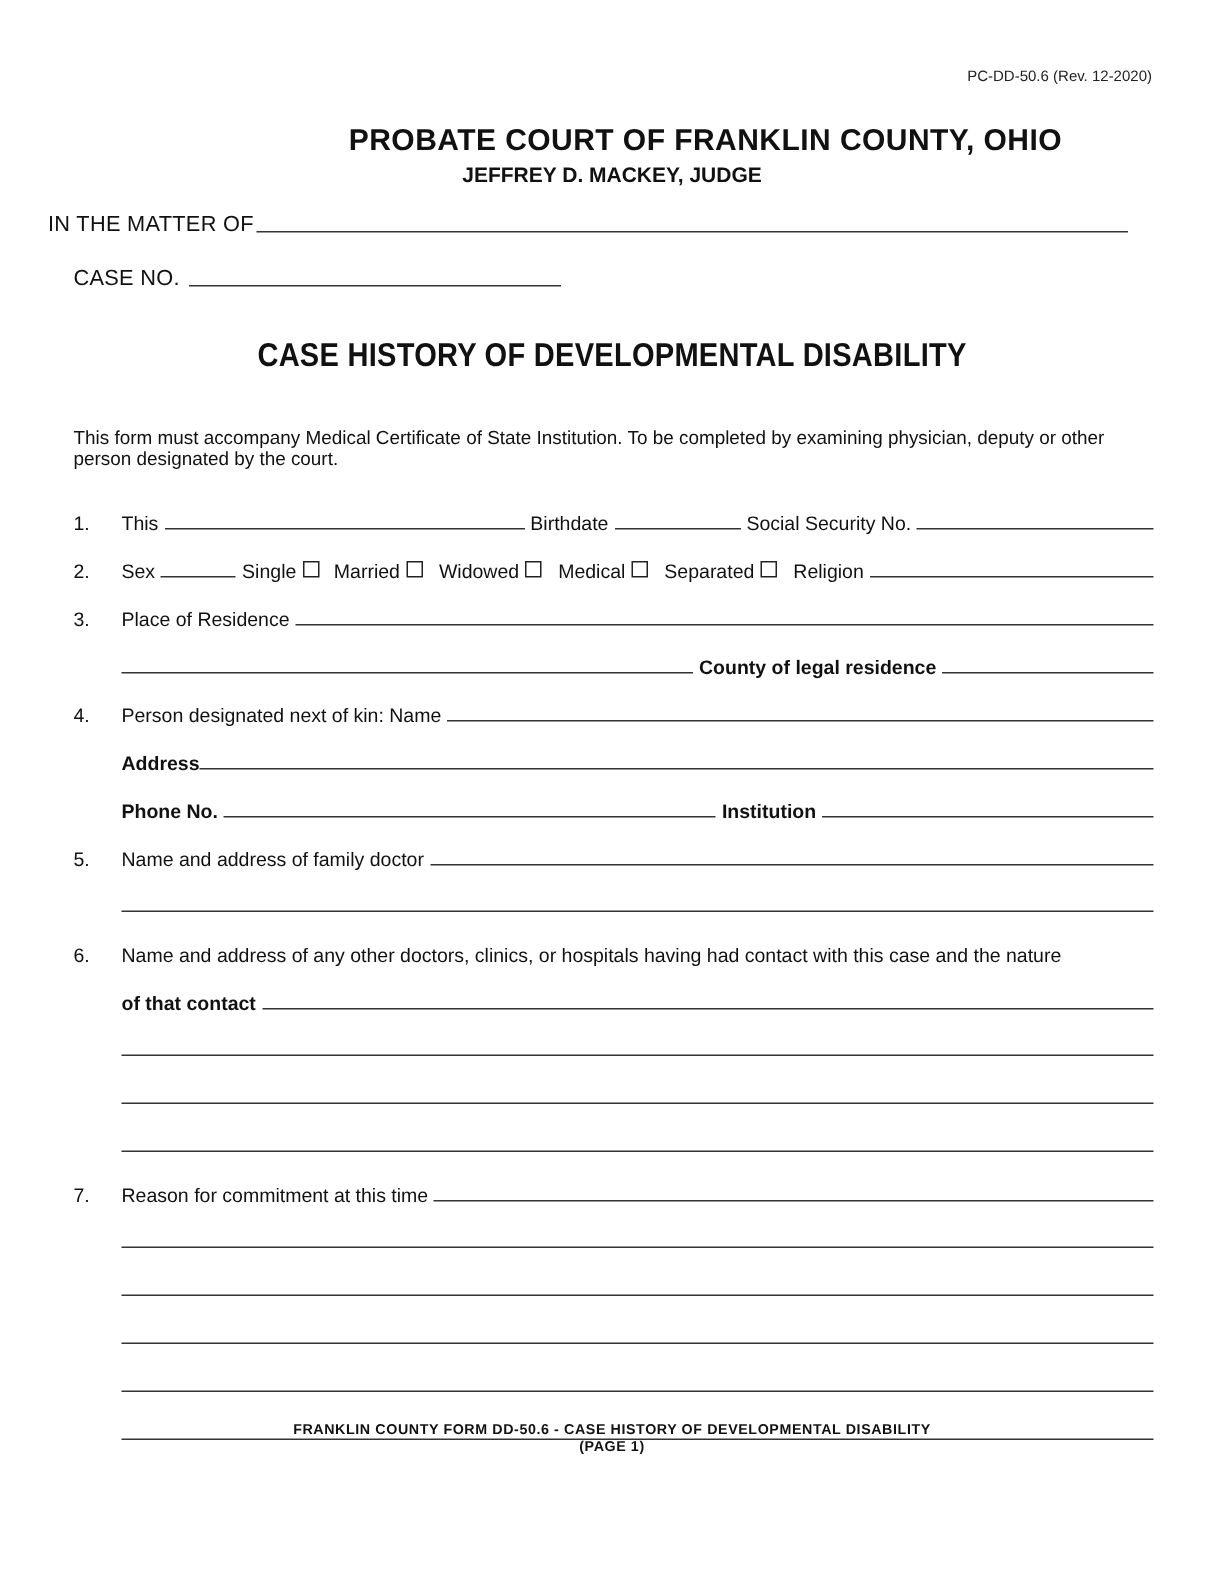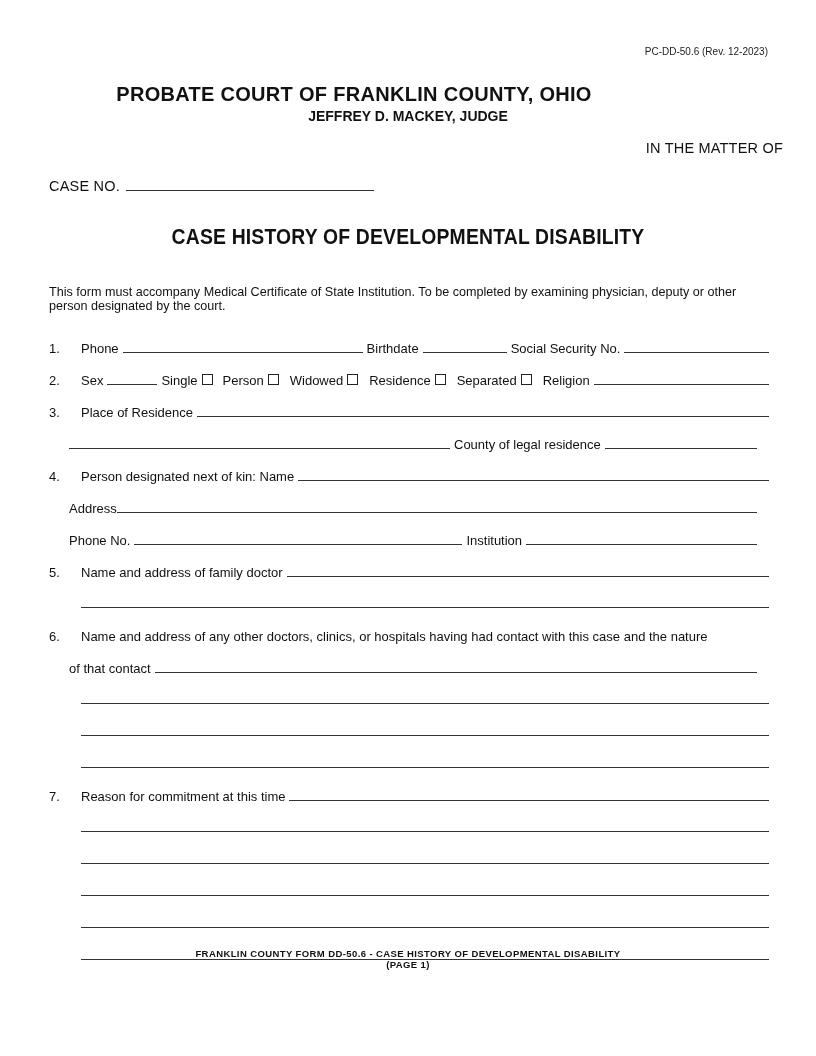--- a/index.html
+++ b/index.html
@@ -1,75 +1,75 @@
 <!DOCTYPE html>
 <html><head>
 <meta charset="utf-8">
 <style>
   html, body { margin: 0; padding: 0; background: #ffffff; }
   body { width: 816px; height: 1056px; position: relative; overflow: hidden; color: #111; font-family: "Liberation Sans", sans-serif; }
   .abs { position: absolute; }
   .formno { top: 46px; right: 48px; font-size: 10px; color: #222; }
-  .court { top: 83px; left: 0; width: 708px; text-align: center; font-size: 20px; font-weight: bold; letter-spacing: 0.3px; }
+  .court { top: 83px; left: 0; width: 708px; text-align: right; font-size: 20px; font-weight: bold; letter-spacing: 0.3px; }
   .judge { top: 108px; left: 0; width: 816px; text-align: center; font-size: 14px; font-weight: bold; }
   .title { top: 224px; left: 0; width: 816px; text-align: center; font-size: 22px; font-weight: bold; transform: scaleX(0.88); transform-origin: center; letter-spacing: 0.2px; }
   .intro { top: 285px; left: 49px; width: 722px; font-size: 12.6px; line-height: 14px; }
   .footer { top: 948px; left: 0; width: 816px; text-align: center; font-size: 9.5px; font-weight: bold; line-height: 11px; letter-spacing: 0.4px; }
   .row { position: absolute; left: 49px; width: 720px; height: 18px; display: flex; align-items: flex-end; font-size: 13px; white-space: nowrap; }
-  .row.indent { left: 69px; width: 688px; }
+  .row.indent { left: 81px; width: 688px; font-weight: bold; }
   .num { width: 32px; flex: none; }
   .lbl { flex: none; padding-right: 4px; }
   .lbl.pl { padding-left: 4px; }
   .line { border-bottom: 1.2px solid #333; height: 0; margin-bottom: 3px; flex: none; }
   .line.grow { flex: 1 1 auto; }
   .hdr-row { font-size: 14.5px; letter-spacing: 0.2px; }
   .cb { display: inline-block; width: 9px; height: 9px; border: 1px solid #222; margin-left: 4px; margin-right: 10px; margin-bottom: 3px; flex: none; }
   .blank { position: absolute; left: 81px; width: 688px; border-bottom: 1.2px solid #333; height: 0; }
 </style>
 </head>
 <body>
 
-<div class="abs formno">PC-DD-50.6 (Rev. 12-2023)</div>
+<div class="abs formno">PC-DD-50.6 (Rev. 12-2020)</div>
 <div class="abs court">PROBATE COURT OF FRANKLIN COUNTY, OHIO</div>
 <div class="abs judge">JEFFREY D. MACKEY, JUDGE</div>
 
-<div class="row hdr-row" style="top:140px; left:65px; width:720px;flex-direction:column;">
+<div class="row hdr-row" style="top:140px; left:32px; width:720px;">
   <span class="lbl" style="padding-right:2px;">IN THE MATTER OF</span>
   <span class="line grow"></span>
 </div>
 
 <div class="row hdr-row" style="top:176px; left:49px; width:340px;">
   <span class="lbl" style="padding-right:6px;">CASE NO.</span>
   <span class="line" style="width:248px;"></span>
 </div>
 
 <div class="abs title">CASE HISTORY OF DEVELOPMENTAL DISABILITY</div>
 <div class="abs intro">This form must accompany Medical Certificate of State Institution. To be completed by examining physician, deputy or other person designated by the court.</div>
 
 <div class="row" style="top:338px;">
   <span class="num">1.</span>
-  <span class="lbl">Phone</span>
+  <span class="lbl">This</span>
   <span class="line" style="width:240px;"></span>
   <span class="lbl pl">Birthdate</span>
   <span class="line" style="width:84px;"></span>
   <span class="lbl pl">Social Security No.</span>
   <span class="line grow"></span>
 </div>
 
 <div class="row" style="top:370px;">
   <span class="num">2.</span>
   <span class="lbl">Sex</span>
   <span class="line" style="width:50px;"></span>
   <span class="lbl pl" style="padding-right:0;text-align:center;">Single</span>
   <span class="cb"></span>
-  <span class="lbl" style="padding-right:0;">Person</span>
+  <span class="lbl" style="padding-right:0;">Married</span>
   <span class="cb" style="margin-right:11px;"></span>
   <span class="lbl" style="padding-right:0;">Widowed</span>
   <span class="cb" style="margin-right:11px;"></span>
-  <span class="lbl" style="padding-right:0;">Residence</span>
+  <span class="lbl" style="padding-right:0;">Medical</span>
   <span class="cb" style="margin-right:11px;"></span>
   <span class="lbl" style="padding-right:0;">Separated</span>
   <span class="cb" style="margin-right:11px;"></span>
   <span class="lbl">Religion</span>
   <span class="line grow"></span>
 </div>
 
 <div class="row" style="top:402px;">
   <span class="num">3.</span>
   <span class="lbl">Place of Residence</span>

